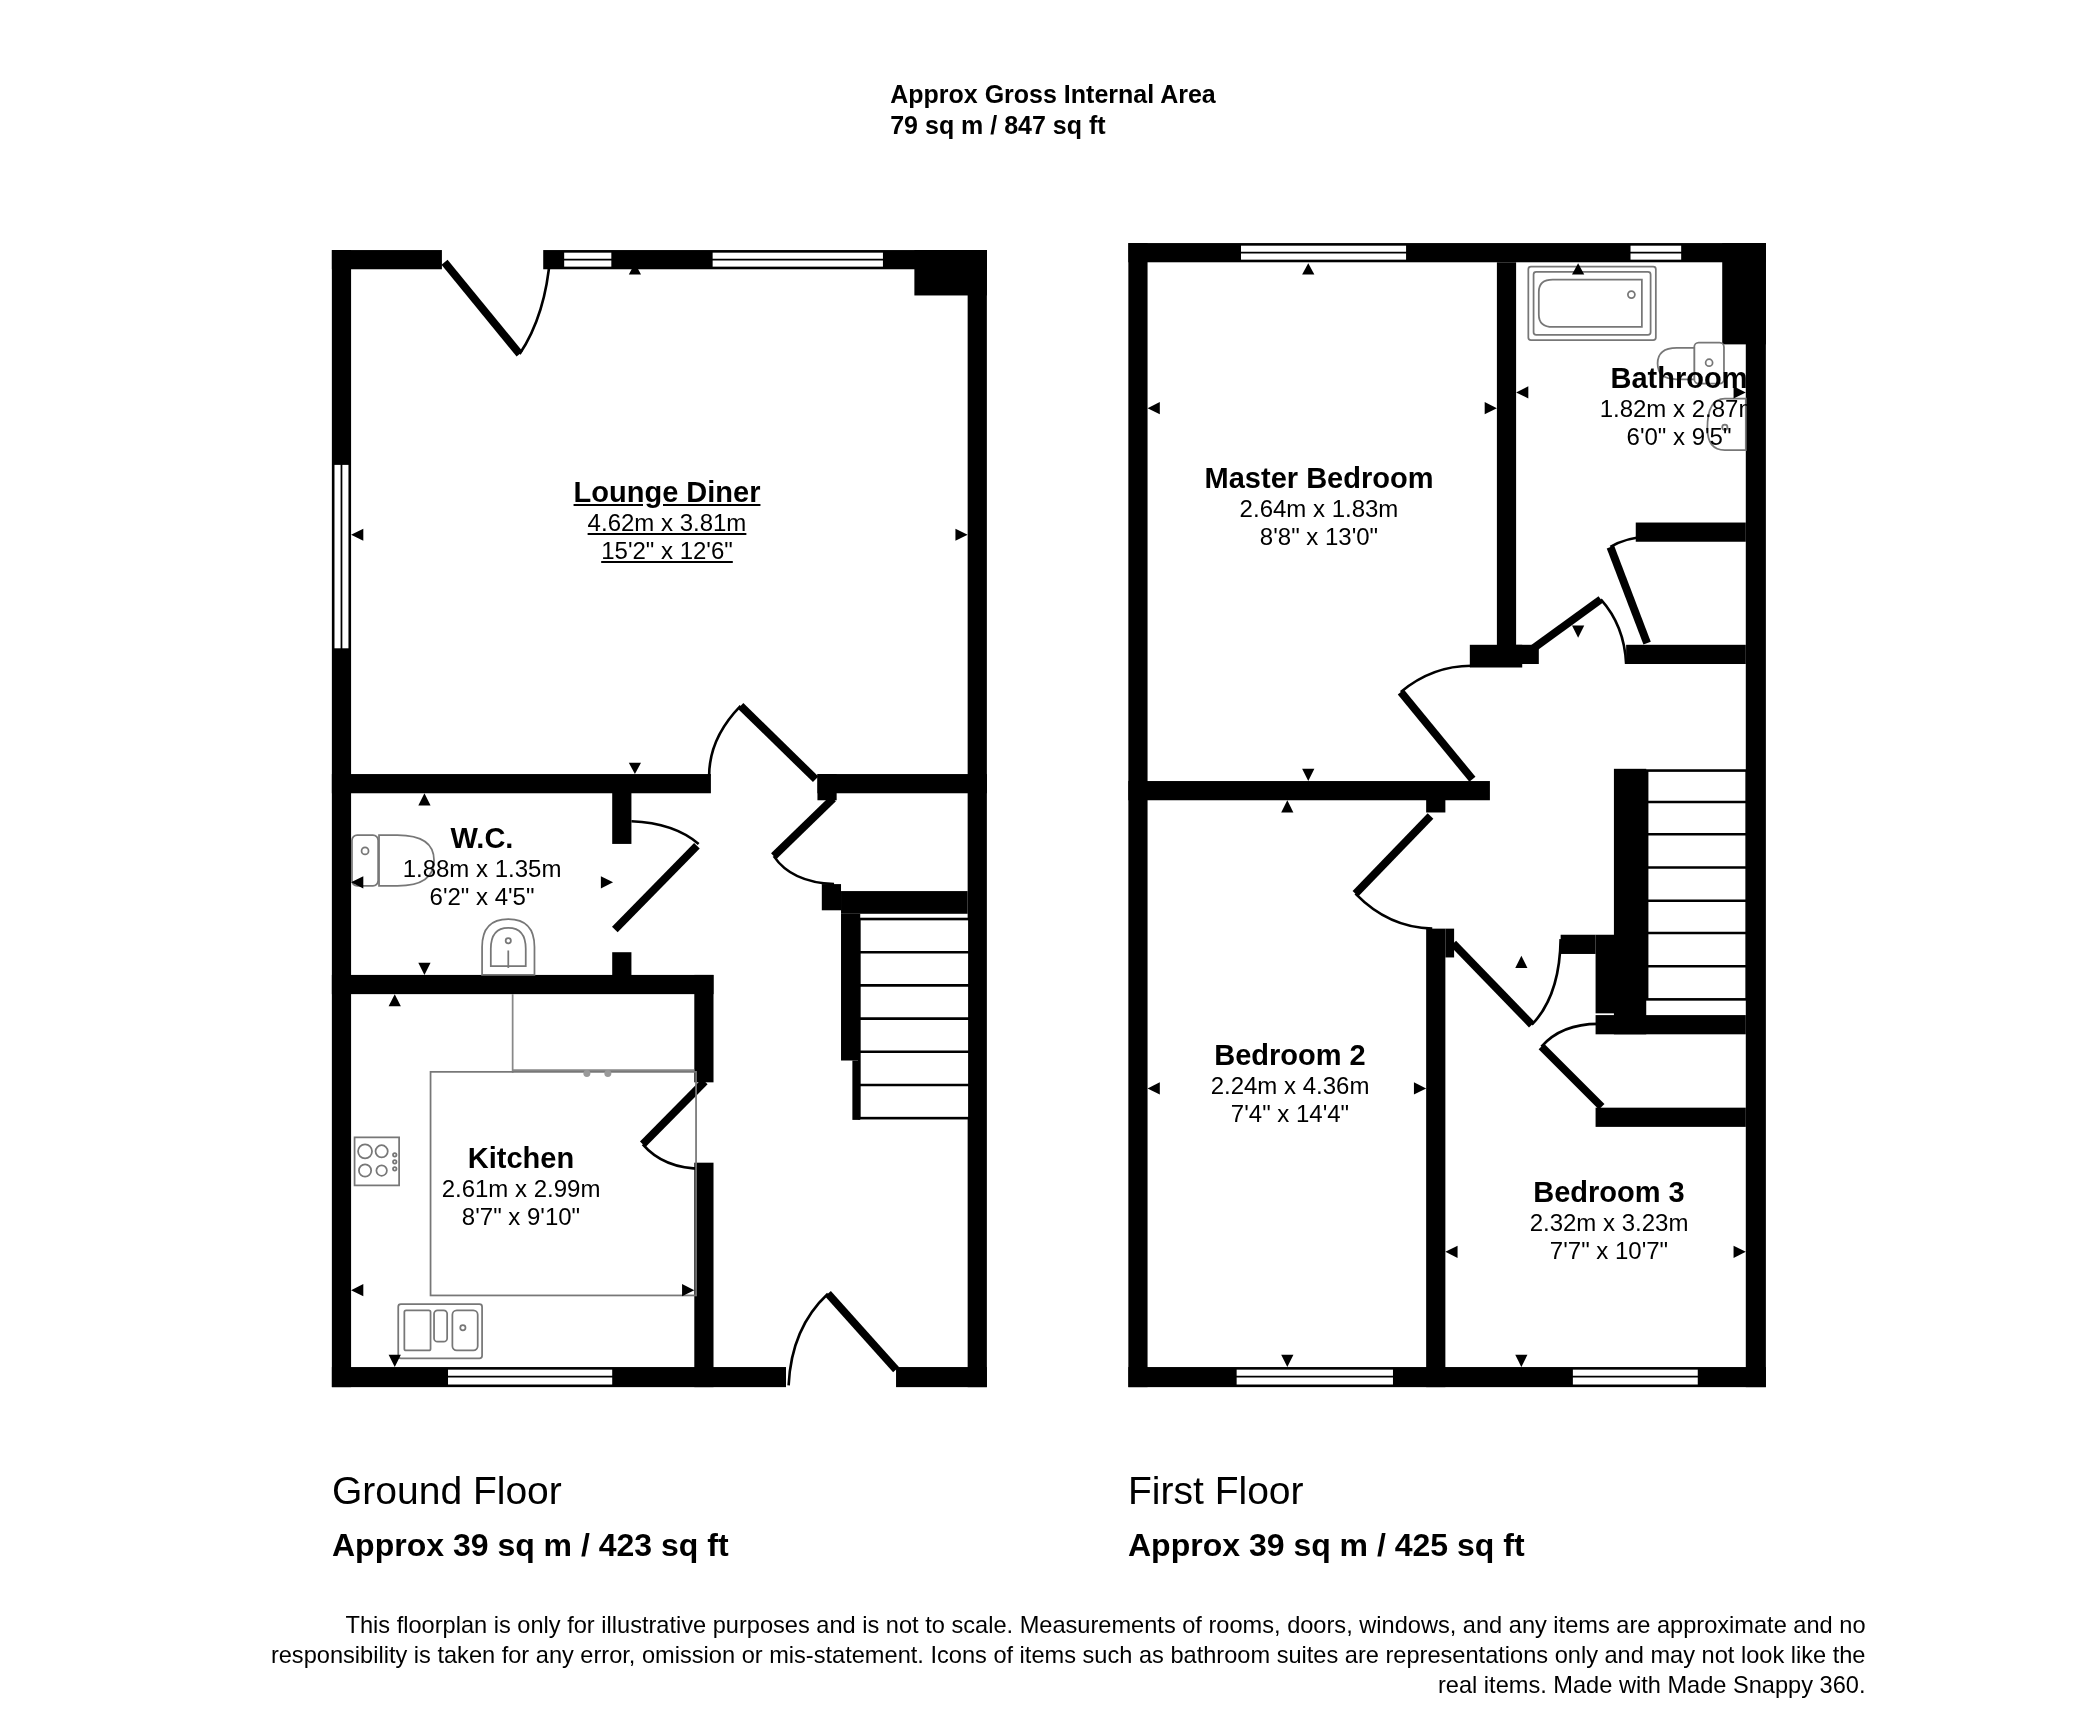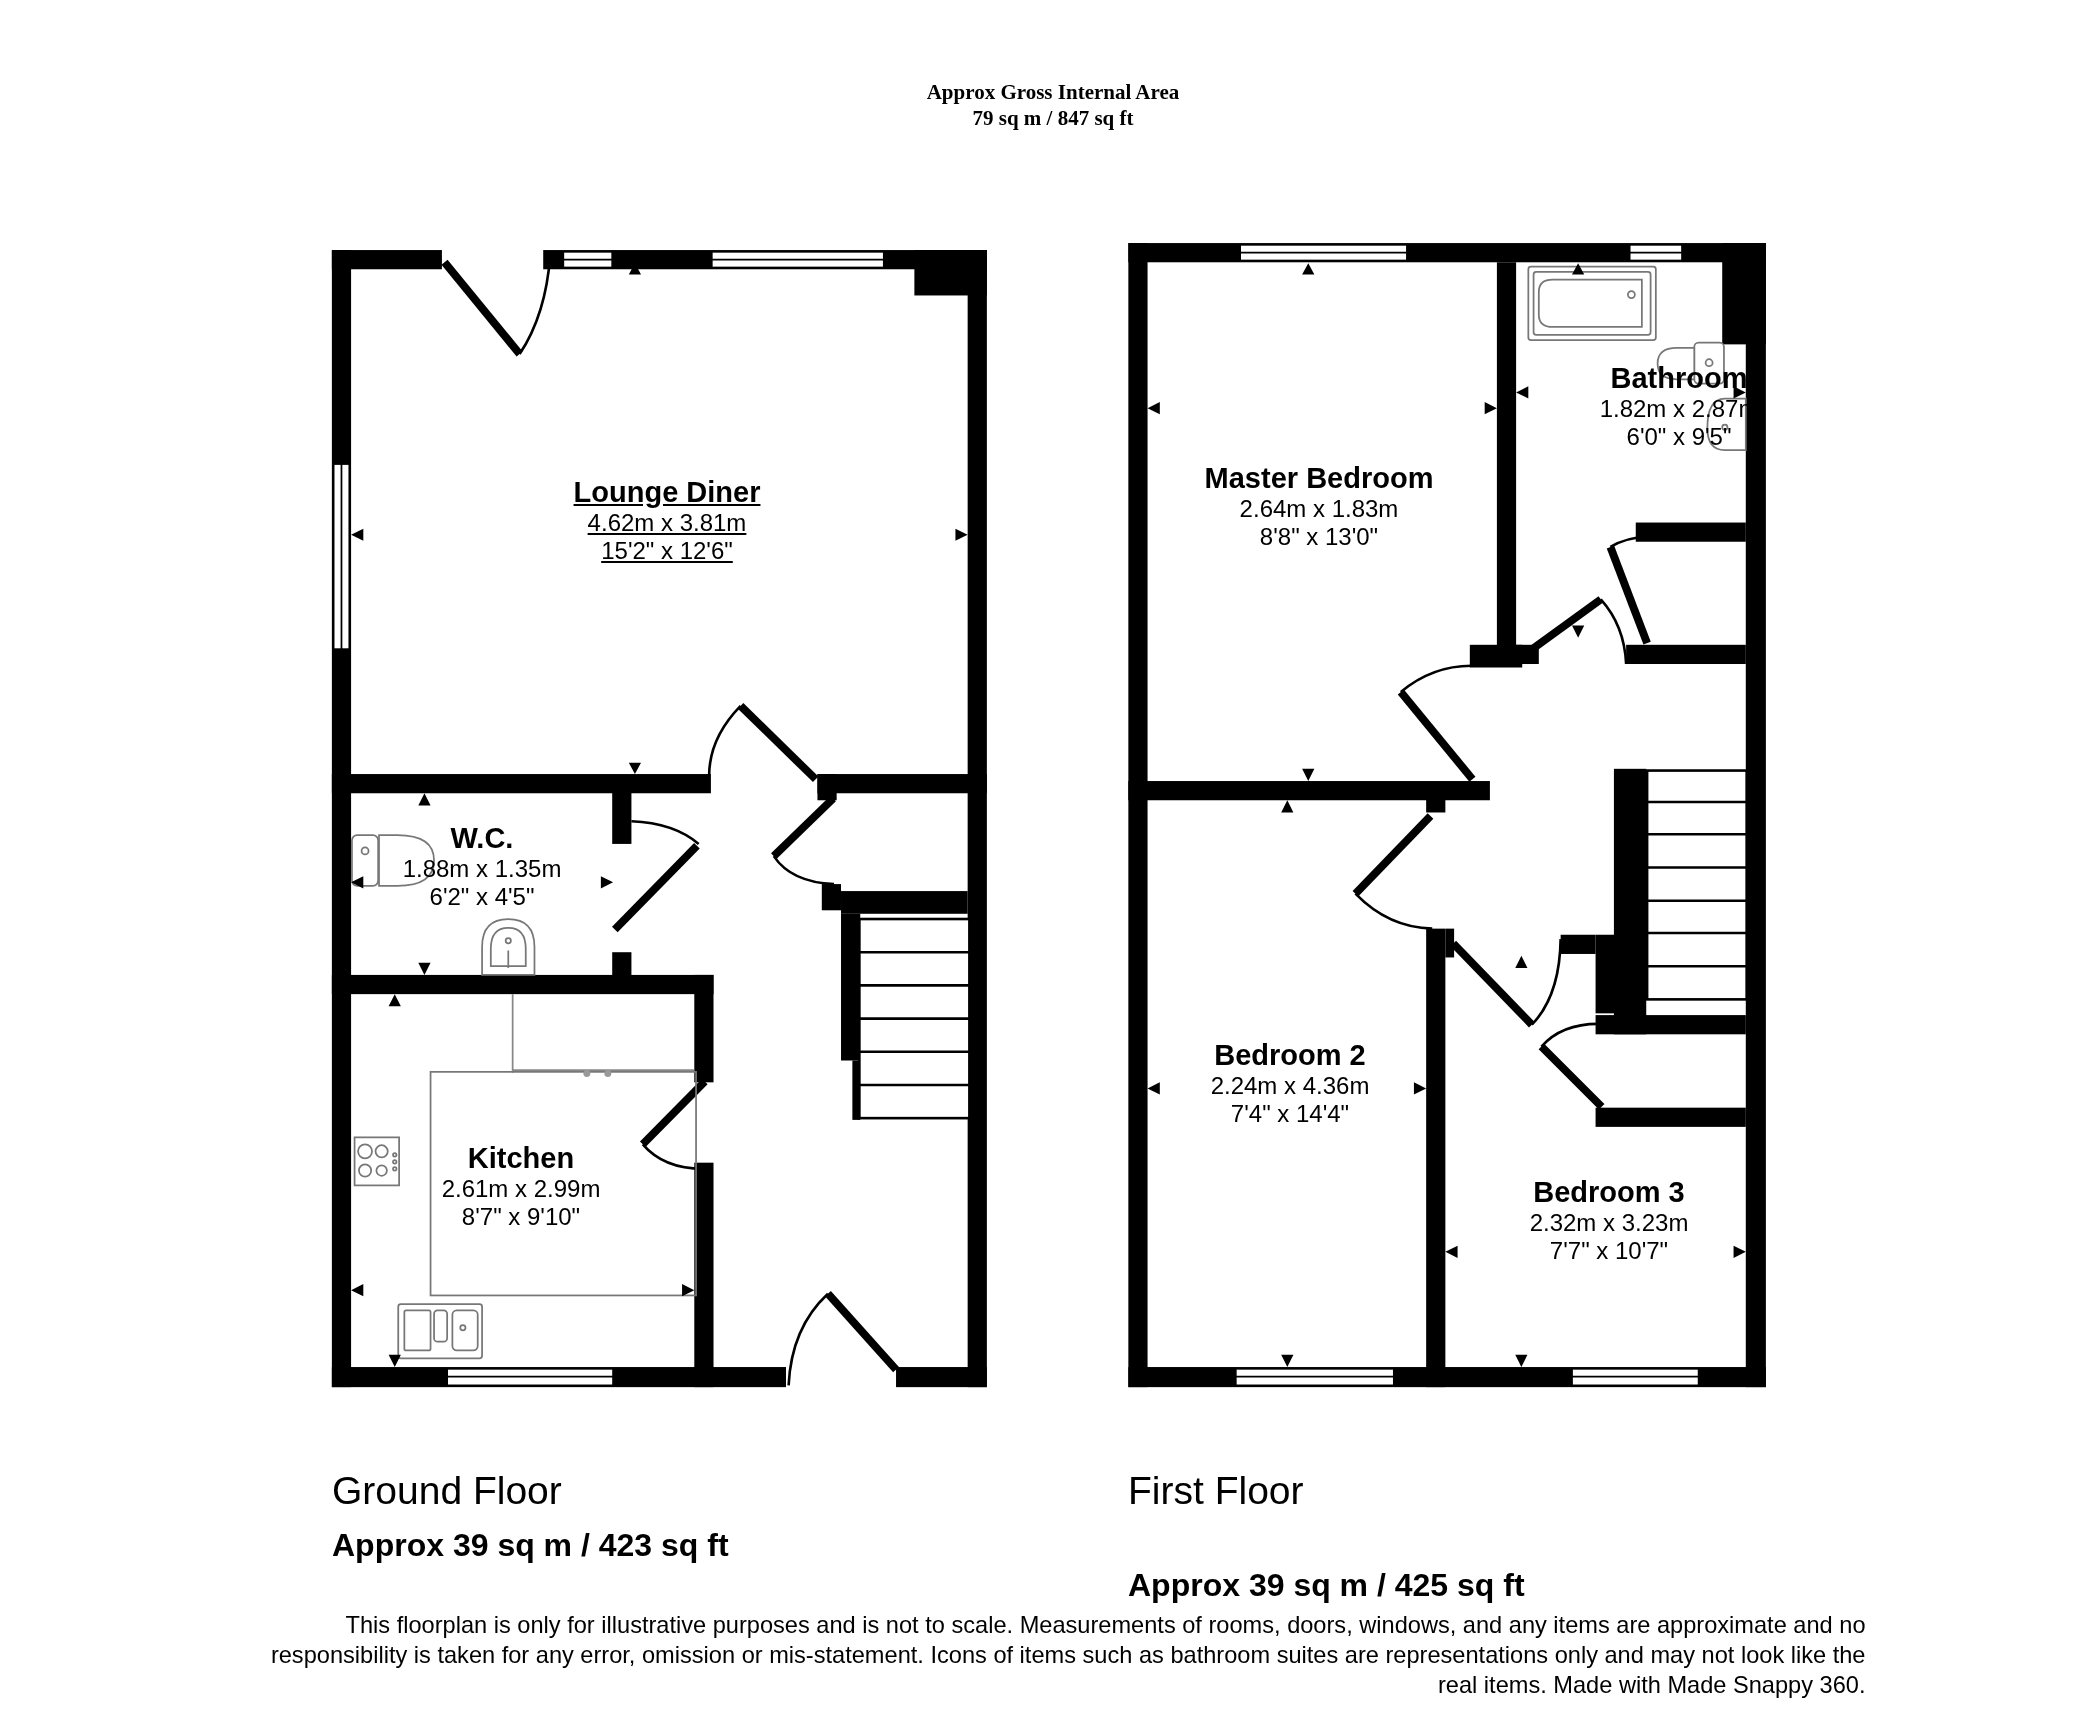--- a/index.html
+++ b/index.html
@@ -9,21 +9,21 @@
   .win { fill: #fff; stroke: #000; stroke-width: 2; }
   .door-leaf { stroke: #000; stroke-width: 9; fill: none; stroke-linecap: butt; }
   .door-arc { stroke: #000; stroke-width: 3; fill: none; }
   .fixture { fill: #fff; stroke: #777; stroke-width: 2; }
   .fixture-thin { fill: none; stroke: #777; stroke-width: 2; }
   .stair { fill: #fff; stroke: #000; stroke-width: 3; }
   .arrow { fill: #000; }
   .txt { position: absolute; text-align: center; white-space: nowrap; transform: translateX(-50%); line-height: 1.15; }
   .room-name { font-weight: bold; font-size: 29px; }
   .room-dim { font-size: 24px; }
-  .header-title { position: absolute; left: 1053px; top: 79px; transform: translateX(-50%); text-align: center; font-weight: bold; font-size: 21px; line-height: 1.25; font-family: Liberation Serif, serif; }
+  .header-title { position: absolute; left: 1053px; top: 79px; transform: translateX(-50%); text-align: left; font-weight: bold; font-size: 25px; line-height: 1.25; }
   .floor-title { position: absolute; font-size: 39px; }
   .floor-area { position: absolute; font-weight: bold; font-size: 32px; }
   .disclaimer { position: absolute; left: 1053px; top: 1610px; width: 1625px; transform: translateX(-50%); text-align: right; font-size: 23.6px; line-height: 1.28; }
 </style>
 </head>
 <body>
 
 <svg id="plan" viewBox="0 0 2400 1986" xmlns="http://www.w3.org/2000/svg">
 
   <g>
@@ -271,16 +271,16 @@
 </div>
 <div class="txt" style="left:1609px; top:1176px;">
   <div class="room-name">Bedroom 3</div>
   <div class="room-dim">2.32m x 3.23m</div>
   <div class="room-dim">7'7" x 10'7"</div>
 </div>
 
 <div class="floor-title" style="left:332px; top:1469px;">Ground Floor</div>
 <div class="floor-area" style="left:332px; top:1527px;">Approx 39 sq m / 423 sq ft</div>
 <div class="floor-title" style="left:1128px; top:1469px;">First Floor</div>
-<div class="floor-area" style="left:1128px; top:1527px;margin-top:40px;">Approx 39 sq m / 425 sq ft</div>
+<div class="floor-area" style="left:1128px; top:1527px;">Approx 39 sq m / 425 sq ft</div>
 
 <div class="disclaimer">This floorplan is only for illustrative purposes and is not to scale. Measurements of rooms, doors, windows, and any items are approximate and no responsibility is taken for any error, omission or mis-statement. Icons of items such as bathroom suites are representations only and may not look like the real items. Made with Made Snappy 360.</div>
 
 
 </body></html>

